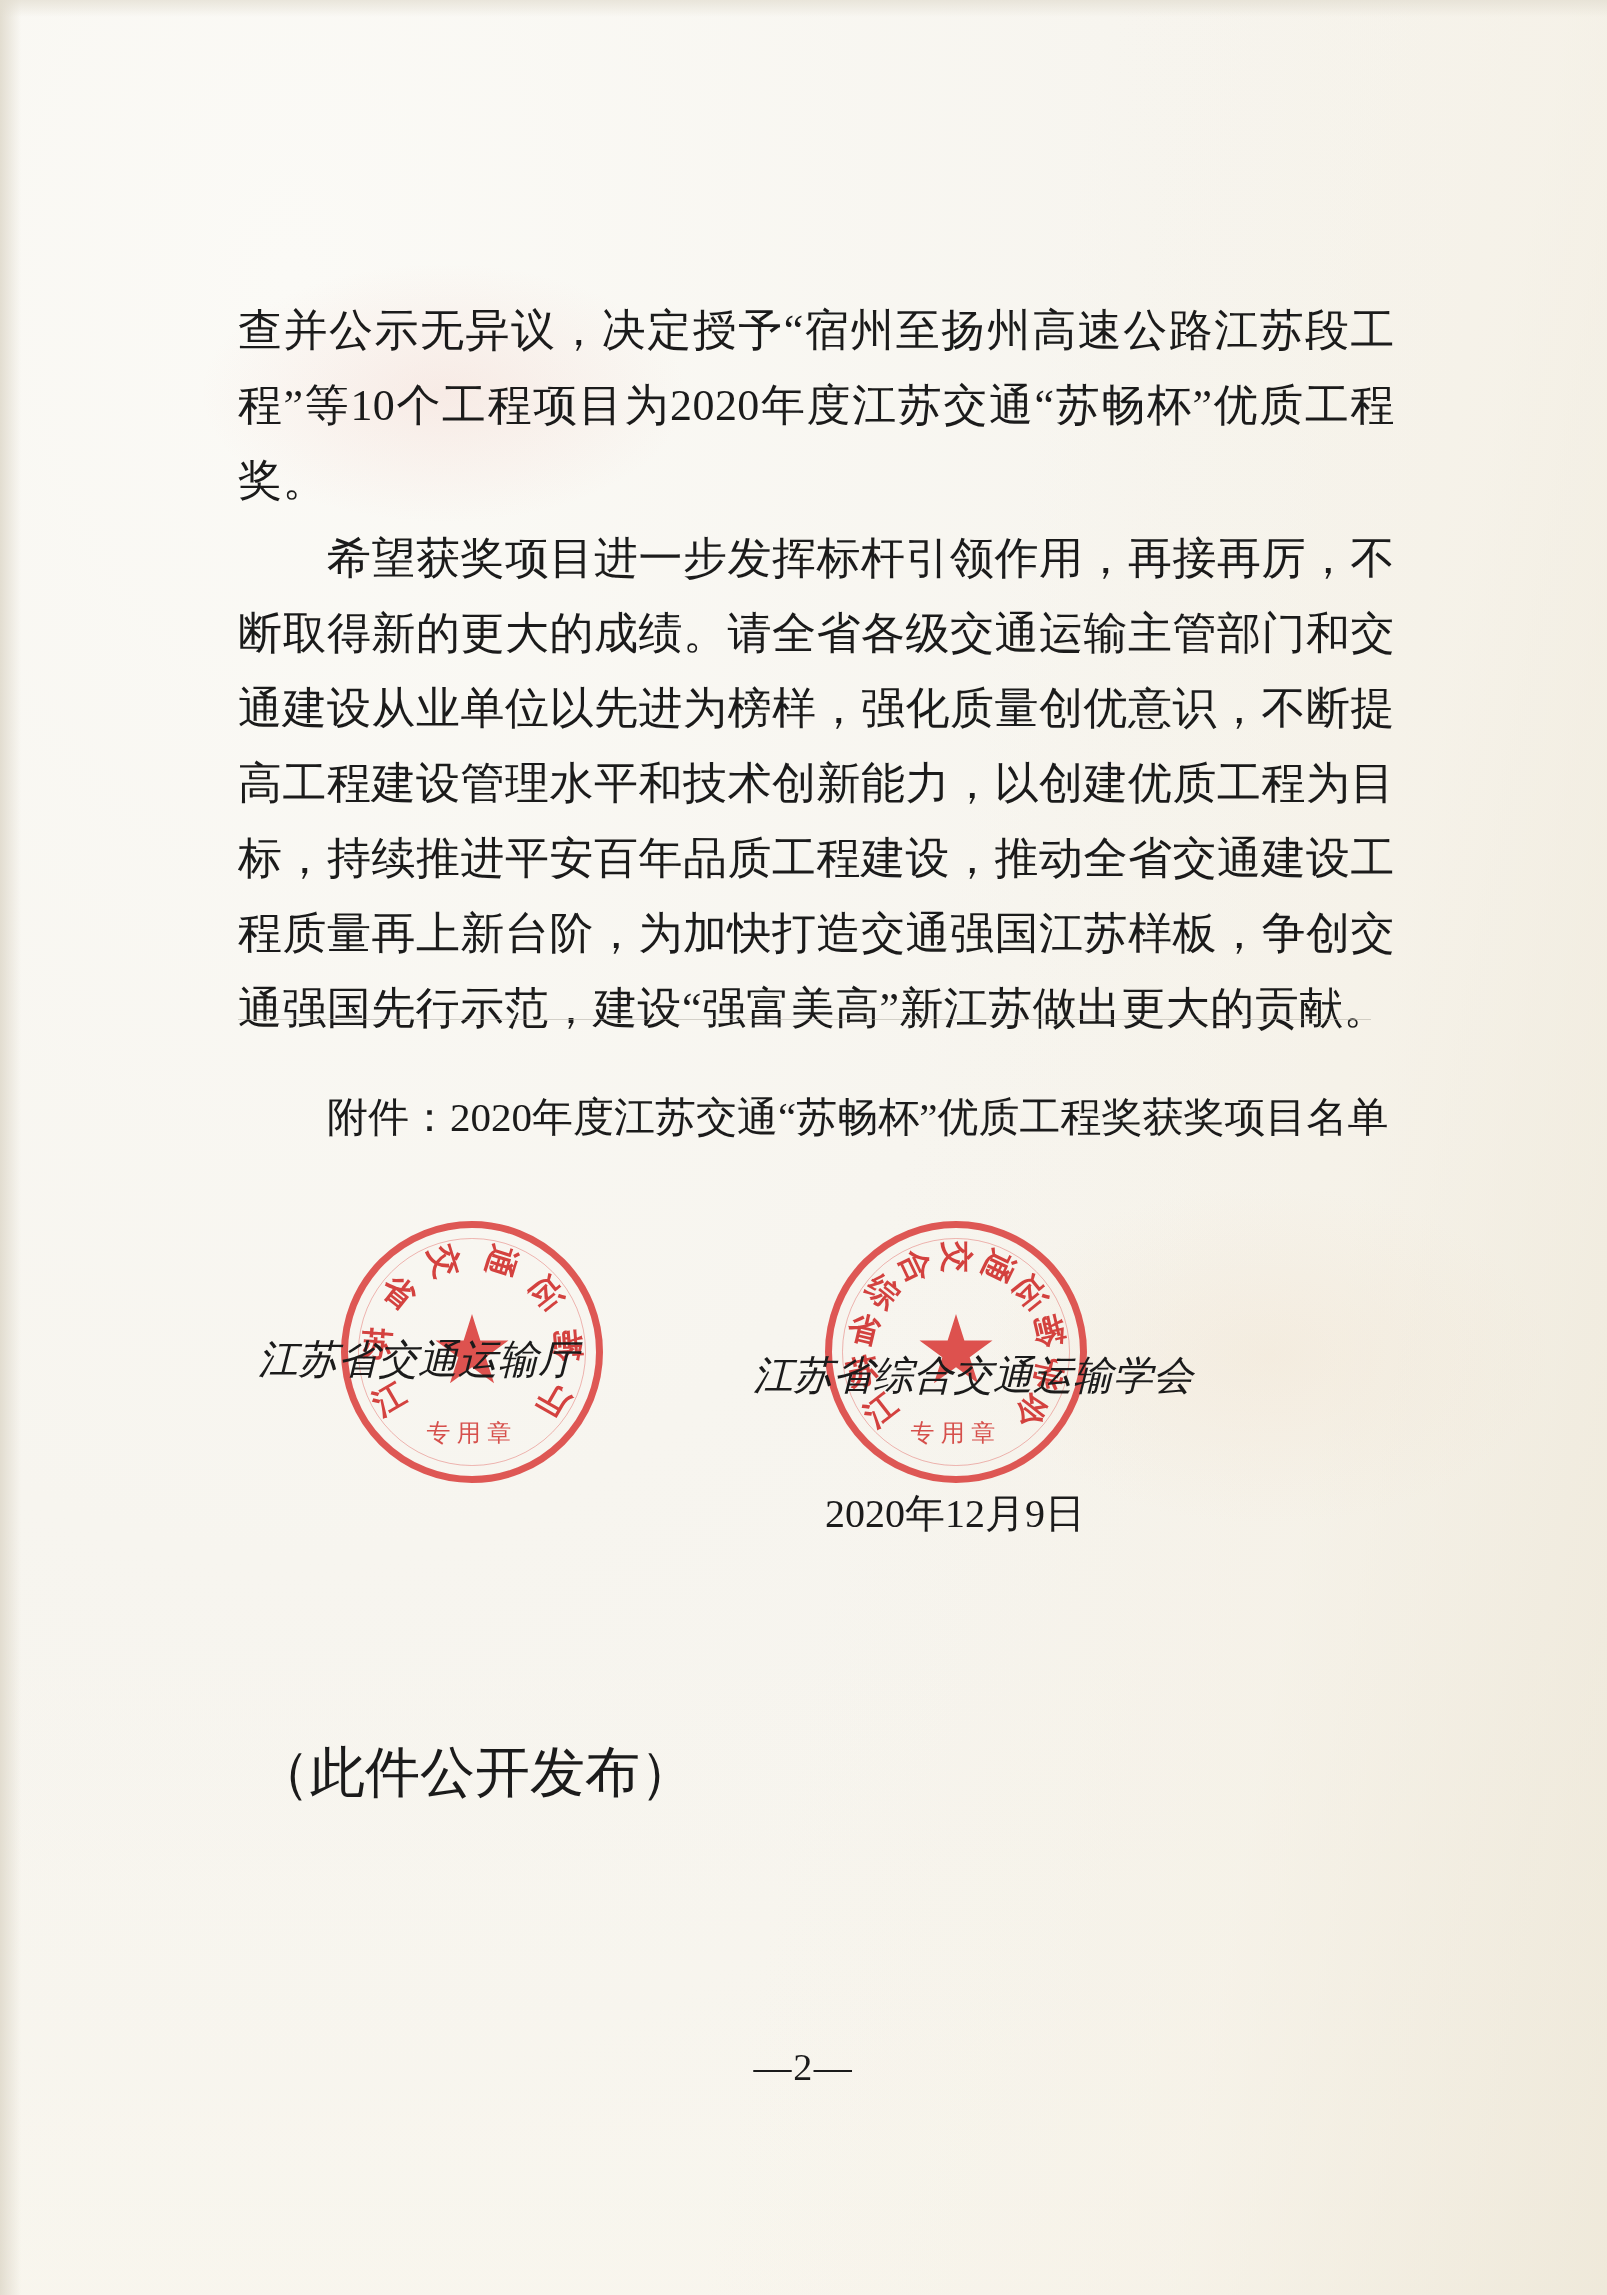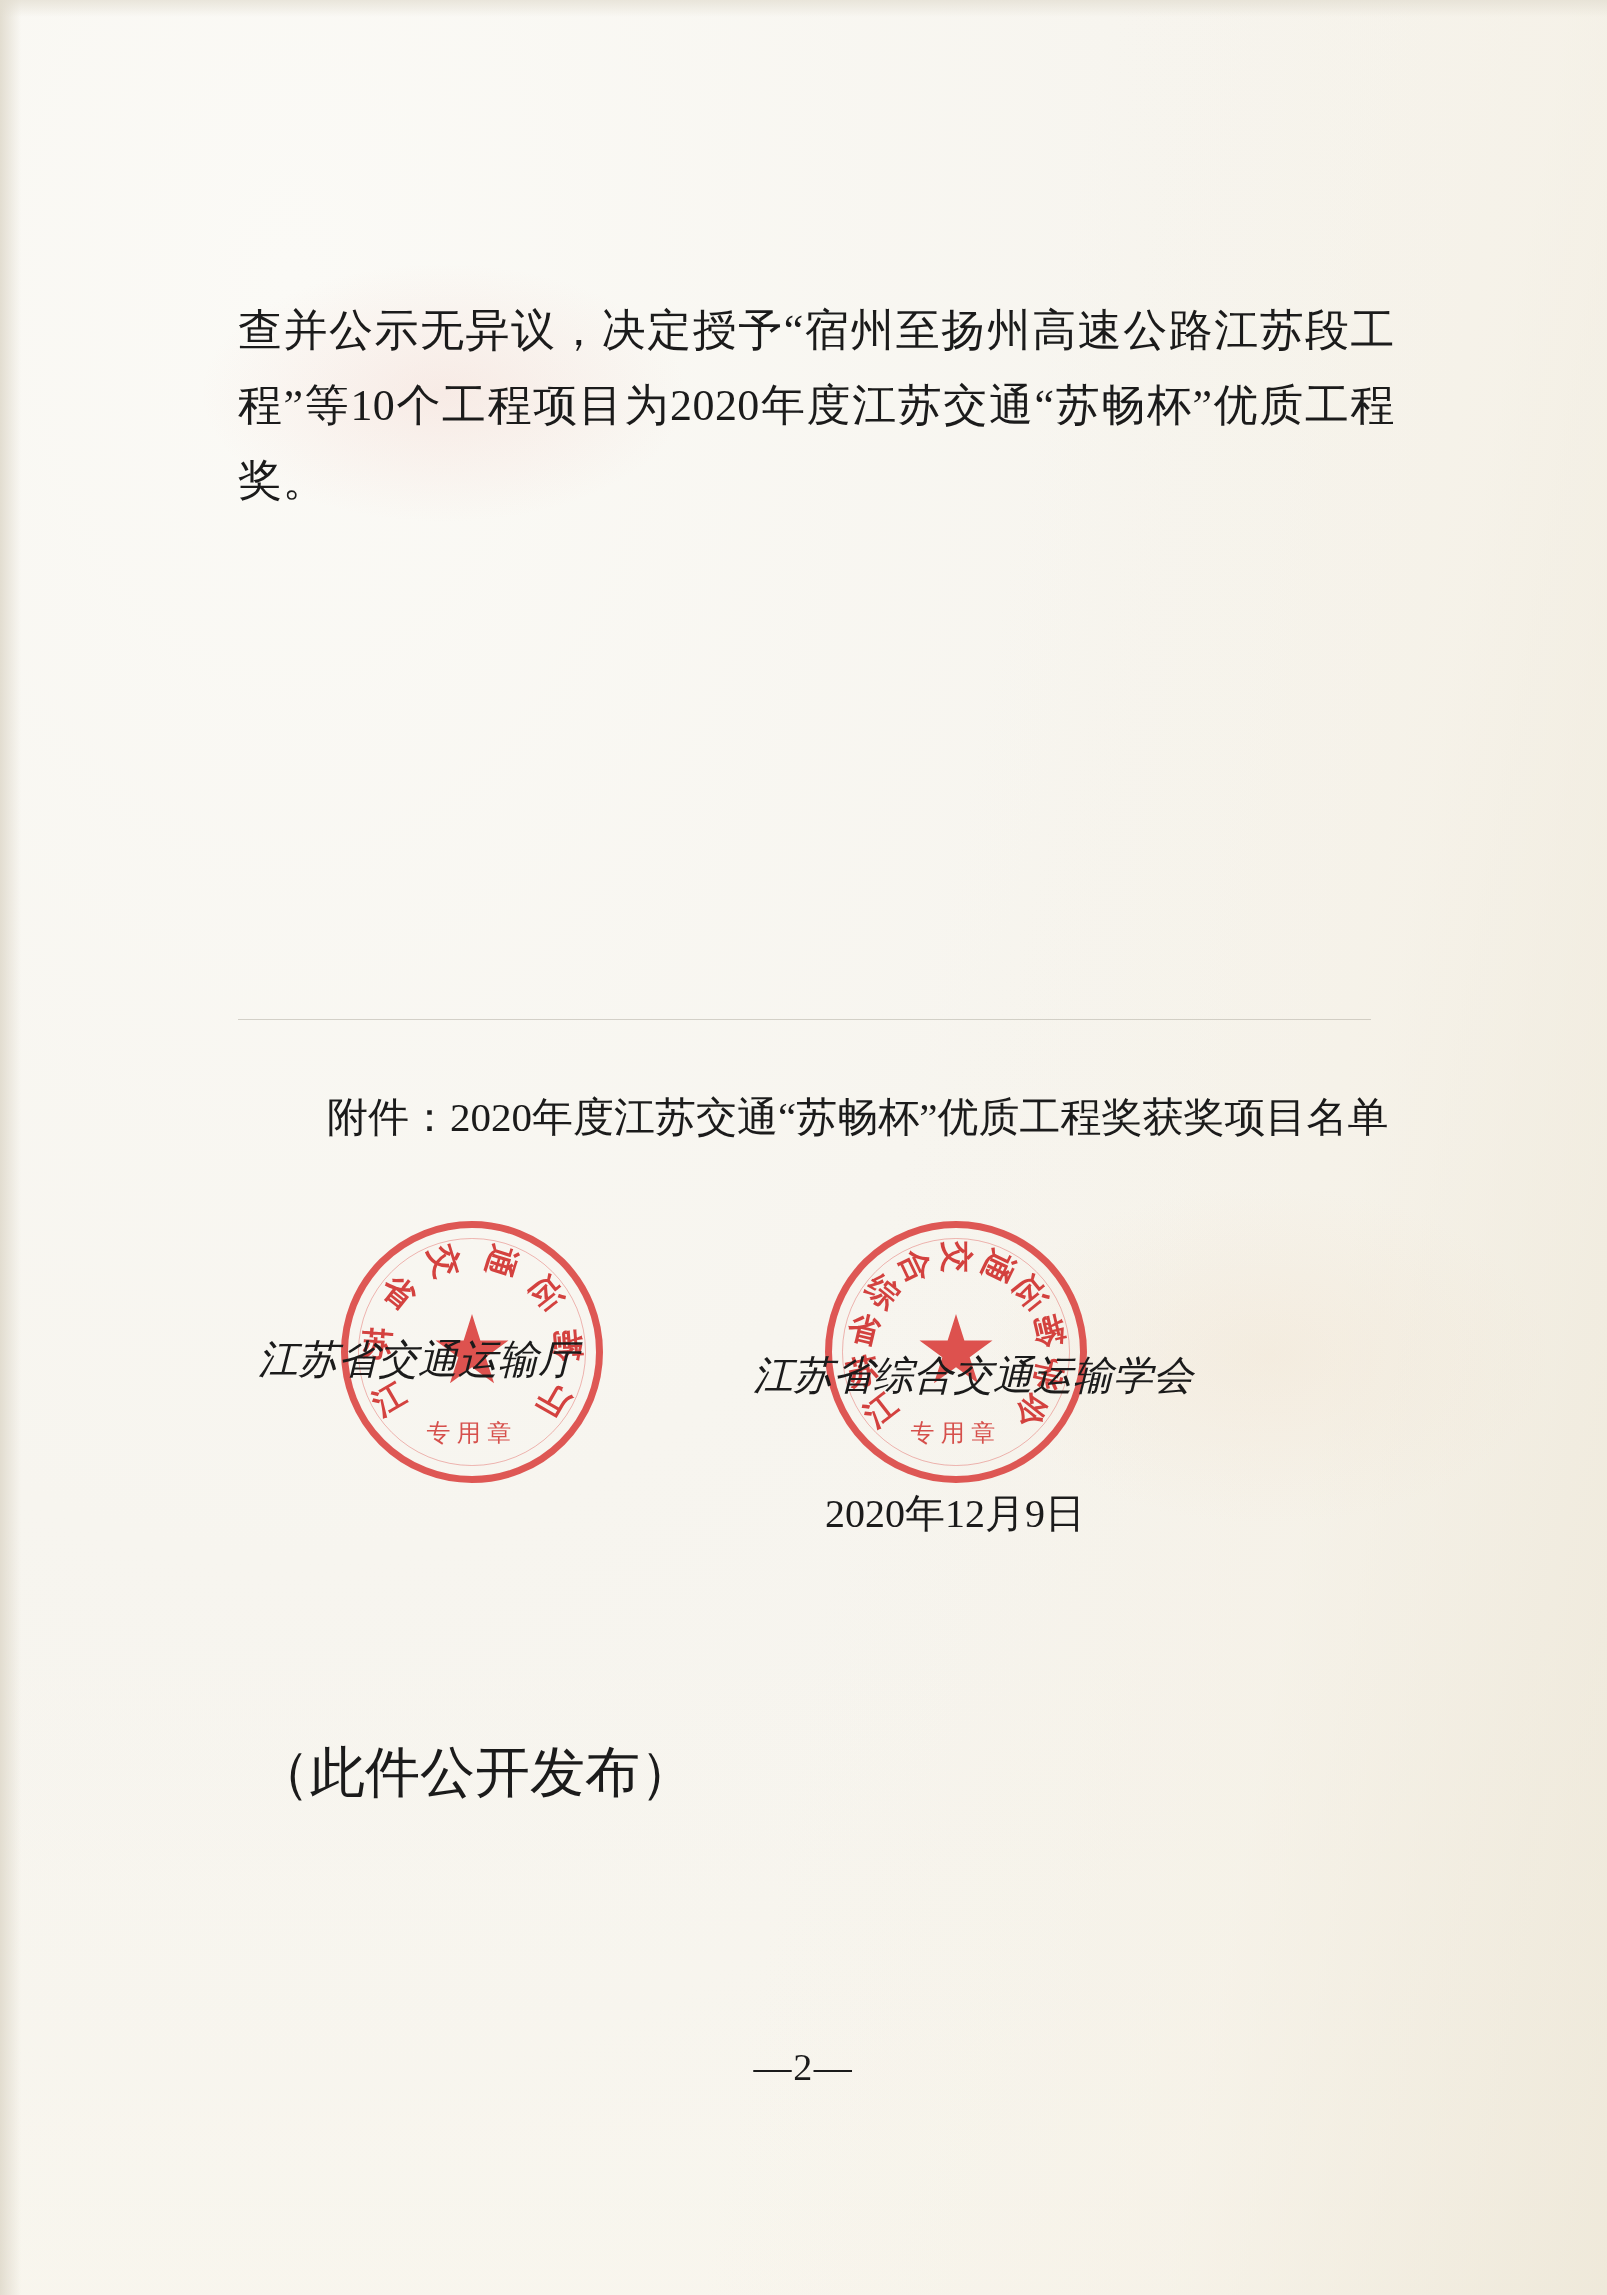--- a/index.html
+++ b/index.html
@@ -207,20 +207,21 @@
 <div id="page">
 
   <div class="paper-tint"></div>
   <div class="paper-edge-left"></div>
   <div class="paper-edge-top"></div>
   <div class="smudge-a"></div>
   <div class="smudge-b"></div>
 
   <div class="content">
     <p class="body-text para">查并公示无异议，决定授予“宿州至扬州高速公路江苏段工程”等10个工程项目为2020年度江苏交通“苏畅杯”优质工程奖。</p>
+    <p class="body-text para indent2">希望获奖项目进一步发挥标杆引领作用，再接再厉，不断取得新的更大的成绩。请全省各级交通运输主管部门和交通建设从业单位以先进为榜样，强化质量创优意识，不断提高工程建设管理水平和技术创新能力，以创建优质工程为目标，持续推进平安百年品质工程建设，推动全省交通建设工程质量再上新台阶，为加快打造交通强国江苏样板，争创交通强国先行示范，建设“强富美高”新江苏做出更大的贡献。</p>
   </div>
 
   <div class="divider-faint"></div>
 
   <div class="attachment">附件：2020年度江苏交通“苏畅杯”优质工程奖获奖项目名单</div>
 
   <div class="sign-block">
 
     <div class="seal" id="seal-left">
       <div class="inner-ring"></div>

